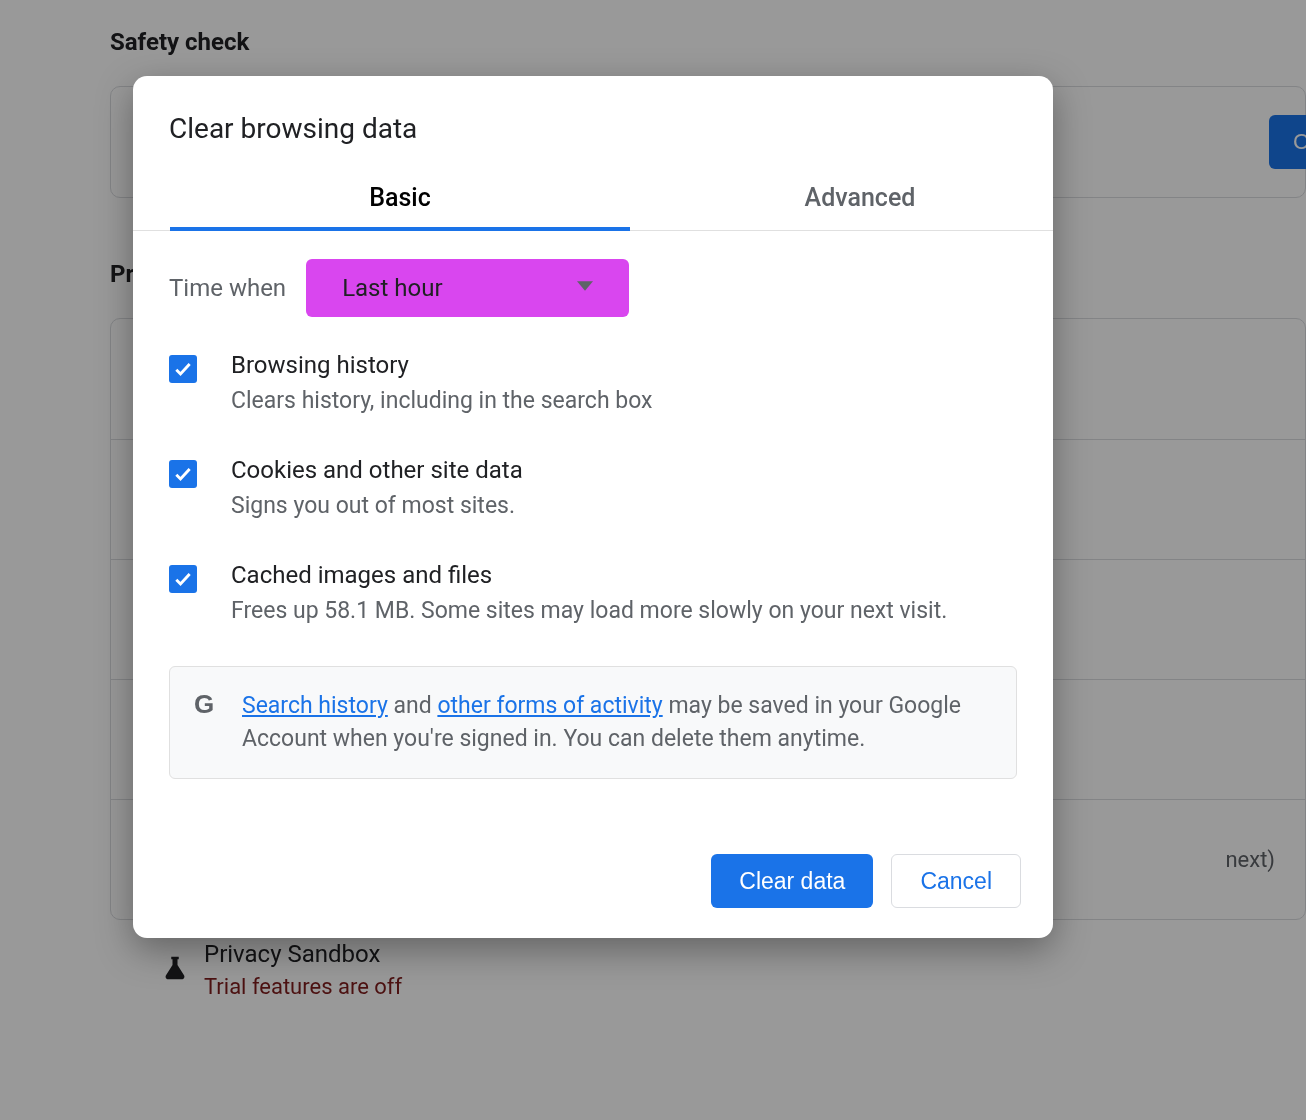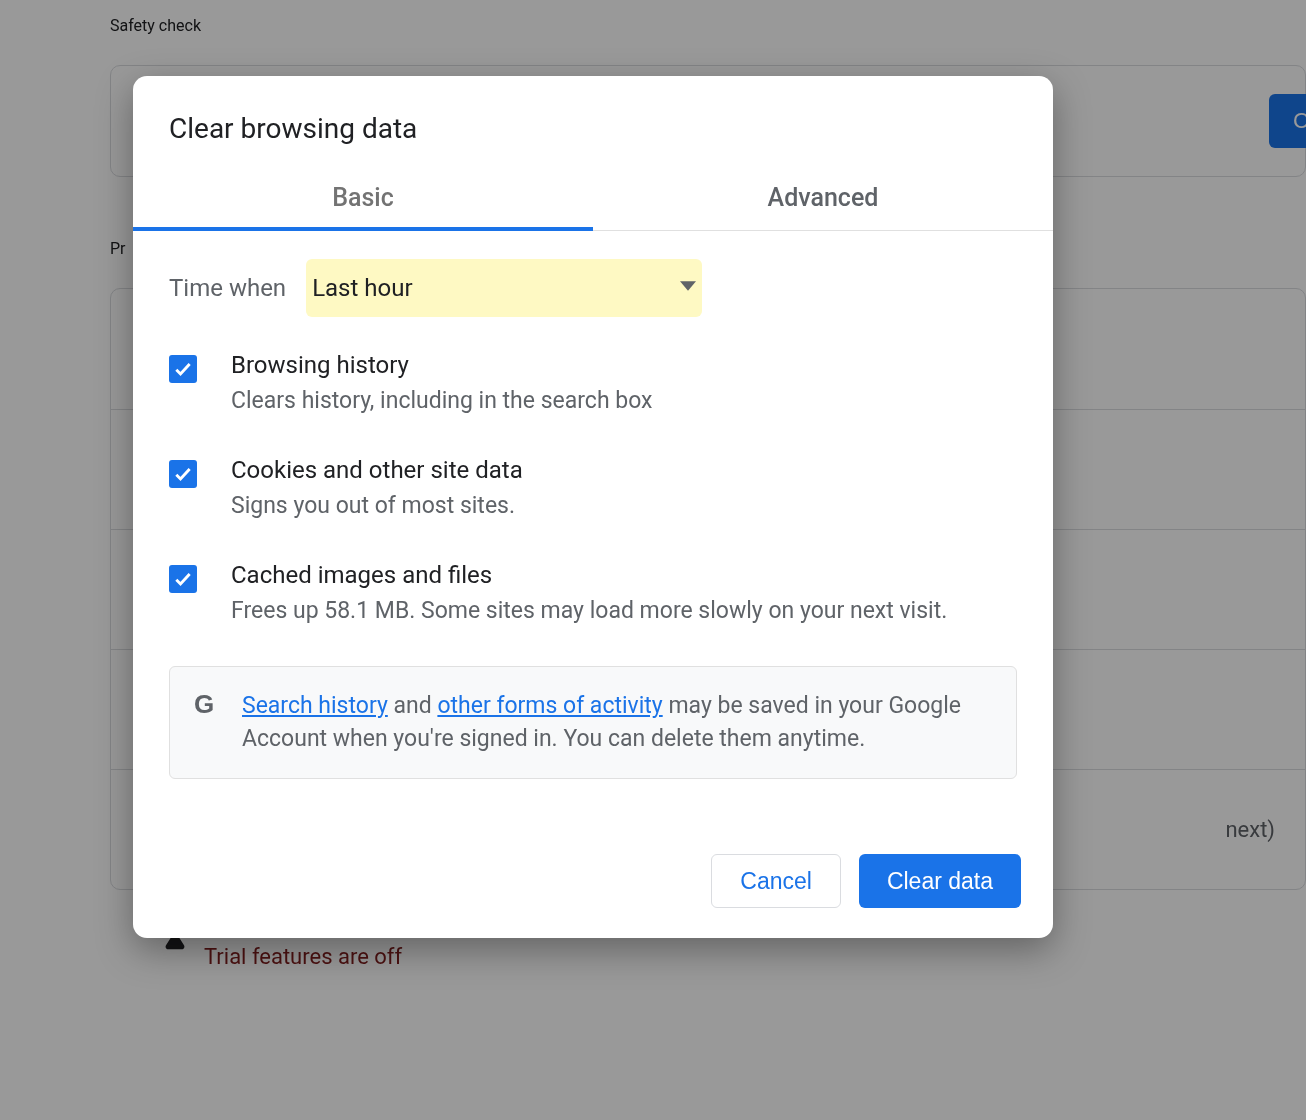--- a/index.html
+++ b/index.html
@@ -9,24 +9,24 @@
       background: #ffffff;
       position: relative;
     }
 
     
     .bg-page {
       position: absolute; inset: 0;
       padding-left: 110px;
     }
     .bg-section-heading {
-      font-size: 16px;
+      font-size: 24px;
       color: #202124;
-      font-weight: 400;
-      margin-top: 16px;
+      font-weight: 700;
+      margin-top: 28px;
       margin-bottom: 30px;
     }
     .bg-card {
       border: 1px solid #dadce0;
       border-radius: 10px;
       width: 1196px;
     }
     .bg-safety-card {
       height: 112px;
       position: relative;
@@ -100,21 +100,21 @@
     .tab {
       flex: 0 0 50%;
       text-align: center;
       padding: 10px 0 18px 0;
       font-size: 25px;
       font-weight: 500;
       color: #5f6368;
       position: relative;
       cursor: pointer;
     }
-    .tab.active { color: #737373; }
+    .tab.active { color: #000000; margin-left: 37px; }
     .tab.active::after {
       content: "";
       position: absolute;
       left: 0; right: 0; bottom: -1px;
       height: 4px;
       background: #1a73e8;
     }
 
     .dialog-body {
       flex: 1;
@@ -126,28 +126,28 @@
       display: flex;
       align-items: center;
       gap: 20px;
       margin-bottom: 34px;
     }
     .time-label {
       font-size: 24px;
       color: #5f6368;
     }
     .time-select {
-      width: 396px;
+      width: 323px;
       height: 58px;
-      background: #fef9c3;
+      background: #d946ef;
       border-radius: 6px;
       display: flex;
       align-items: center;
       justify-content: space-between;
-      padding: 0 6px;
+      padding: 0 36px;
       cursor: pointer;
     }
     .time-select-value {
       font-size: 24px;
       color: #202124;
     }
     .time-select-caret svg { width: 16px; height: 16px; fill: #5f6368; }
 
     .option-row {
       display: flex;
@@ -321,16 +321,16 @@
 
     <div class="info-box">
       <div class="google-icon">G</div>
       <div class="info-text">
         <a>Search history</a><span> and </span><a>other forms of activity</a><span> may be saved in your Google Account when you're signed in. You can delete them anytime.</span>
       </div>
     </div>
   </div>
 
   <div class="dialog-footer">
+    <button class="btn btn-primary">Clear data</button>
     <button class="btn btn-outline">Cancel</button>
-    <button class="btn btn-primary">Clear data</button>
   </div>
 </div>
 
 </body></html>

